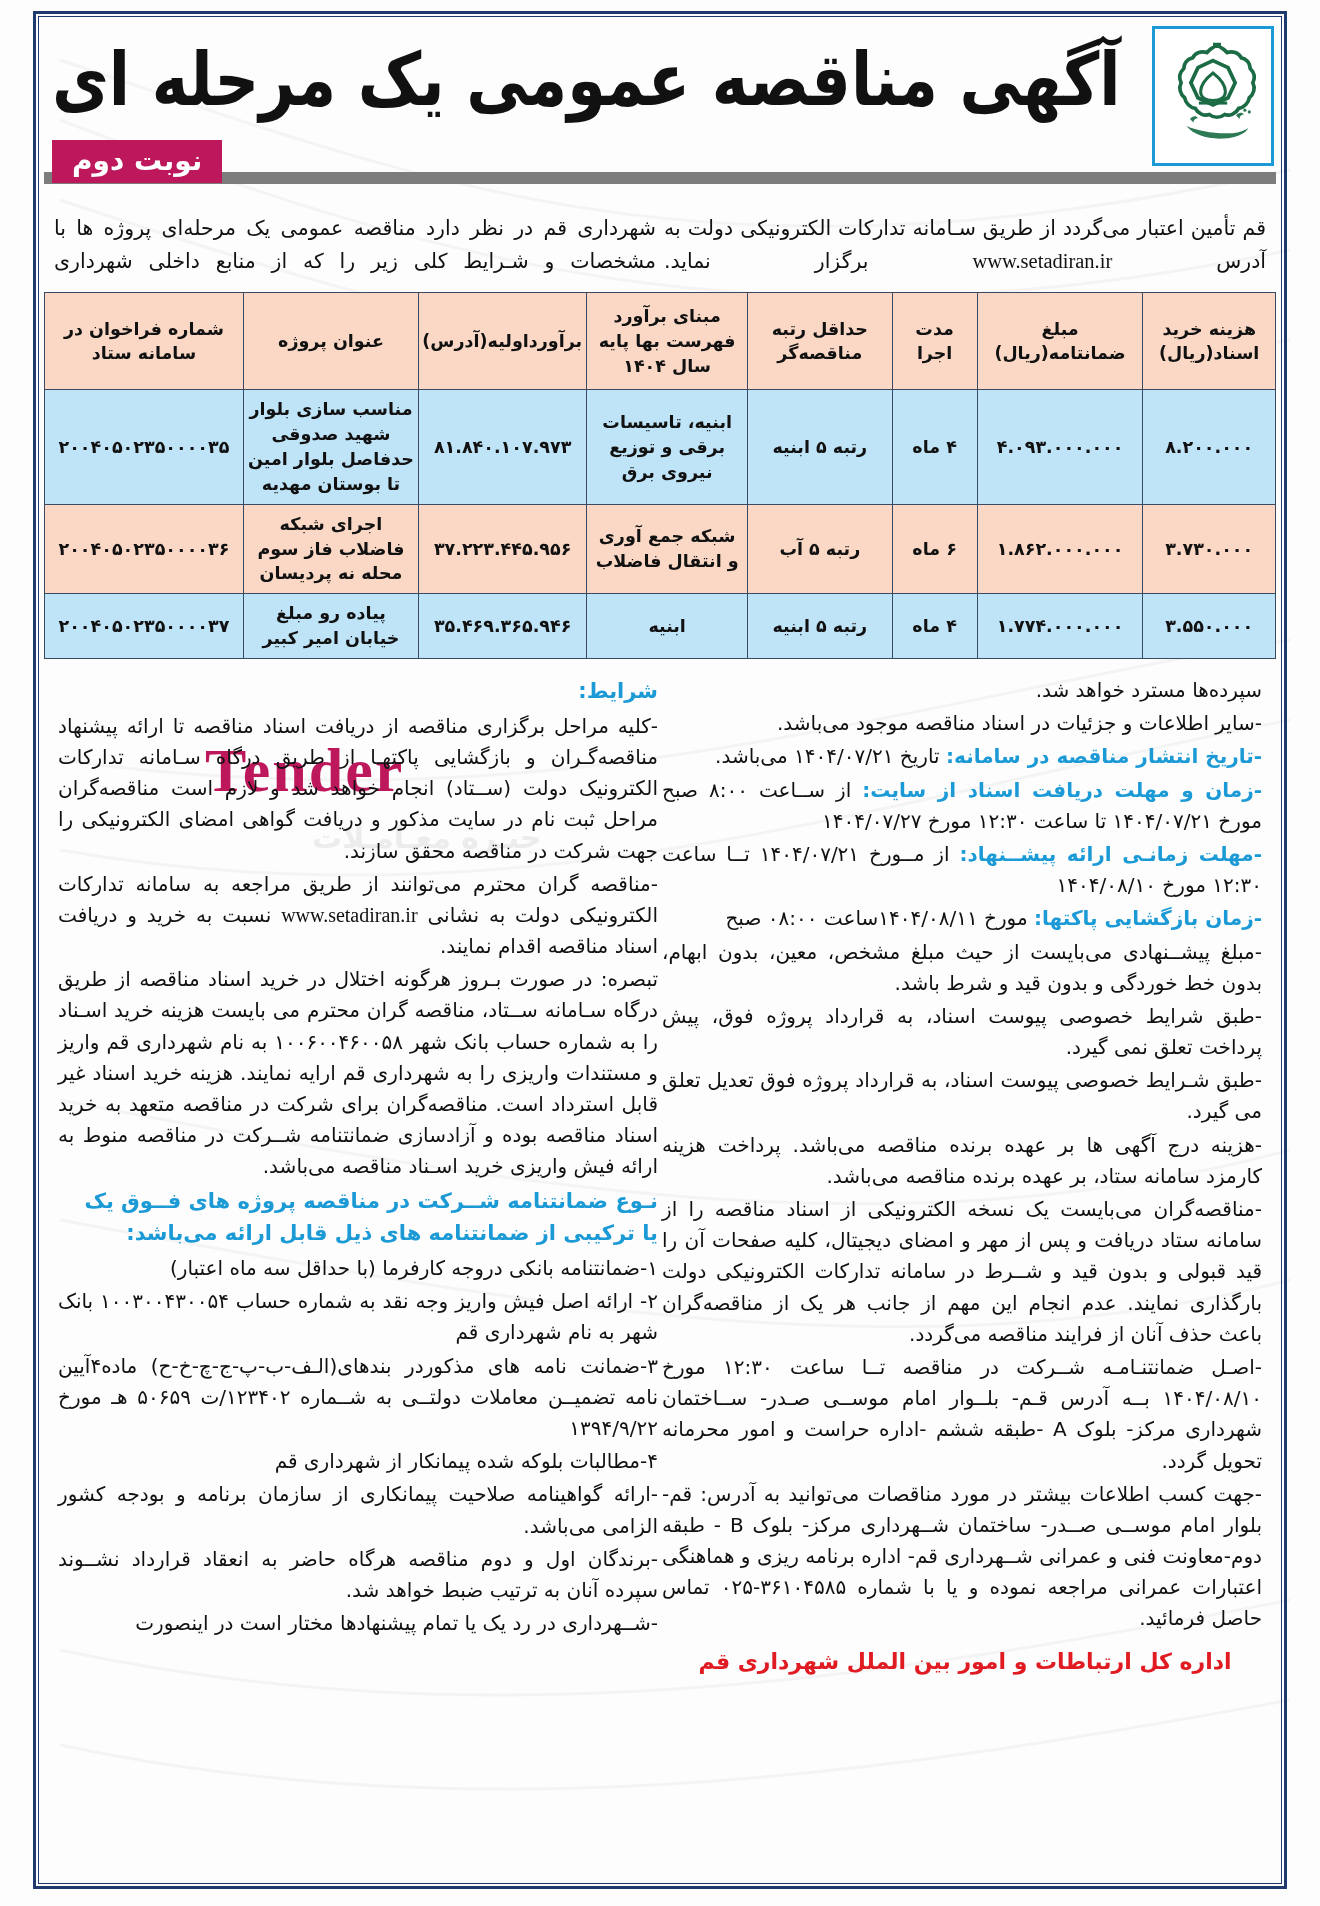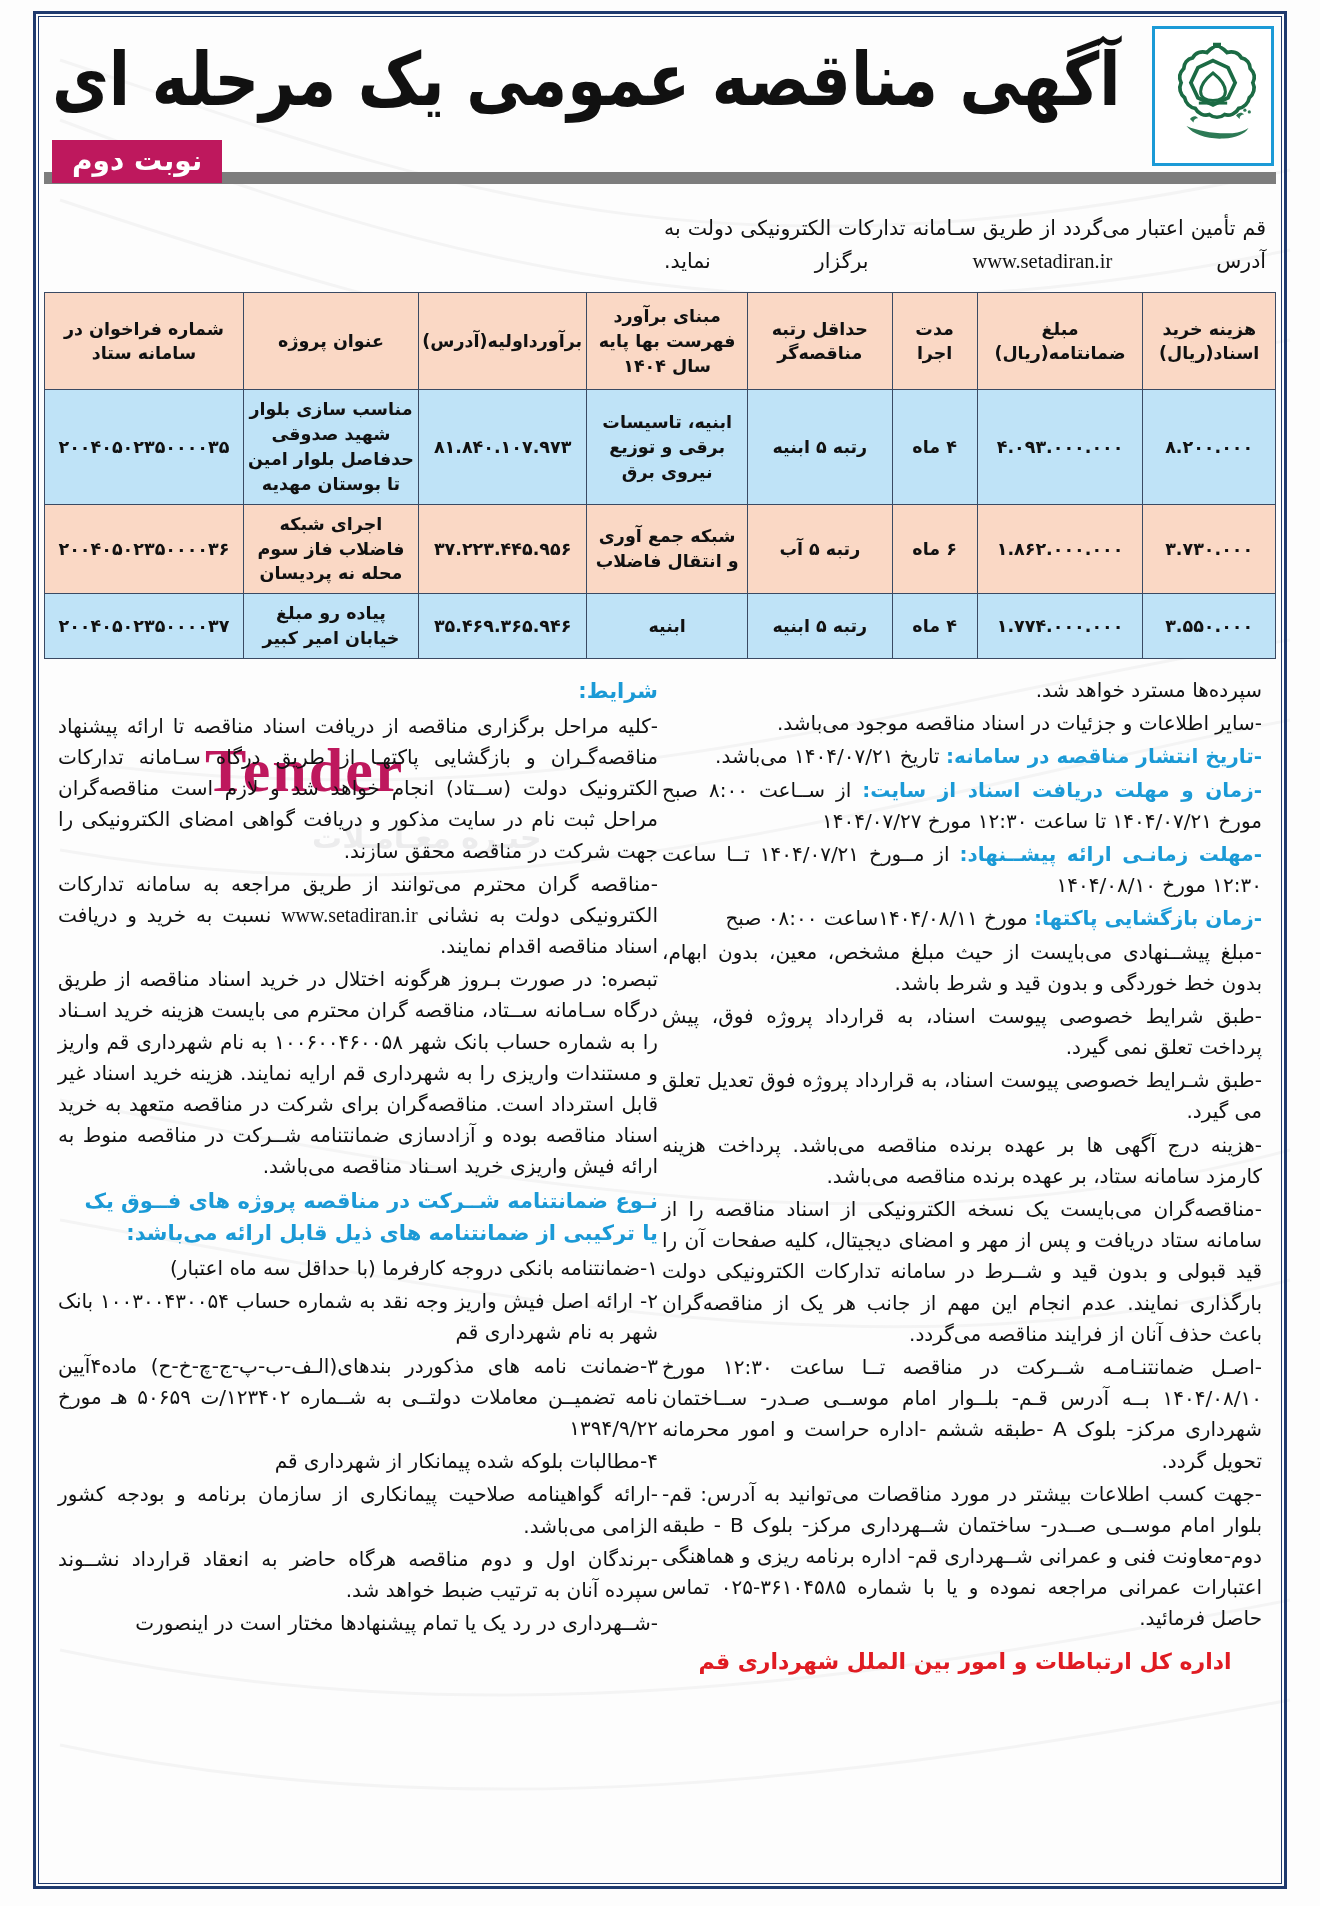--- a/index.html
+++ b/index.html
@@ -280,20 +280,21 @@
       <div class="nobat-badge">نوبت دوم</div>
       <div class="gray-bar"></div>
     </div>
 
     <div class="intro">
       <div class="intro-col left">
         <span>قم تأمین اعتبار می‌گردد از طریق سـامانه تدارکات الکترونیکی دولت به آدرس</span>
         <span class="lat">www.setadiran.ir</span>
         <span>برگزار نماید.</span>
       </div>
+      <div class="intro-col right">شهرداری قم در نظر دارد مناقصه عمومی یک مرحله‌ای پروژه ها با مشخصات و شـرایط کلی زیر را که از منابع داخلی شهرداری</div>
     </div>
 
     <table class="tender">
       <colgroup>
         <col class="c-cost">
           <col class="c-guar">
           <col class="c-dur">
           <col class="c-rank">
         <col class="c-basis">
           <col class="c-est">

